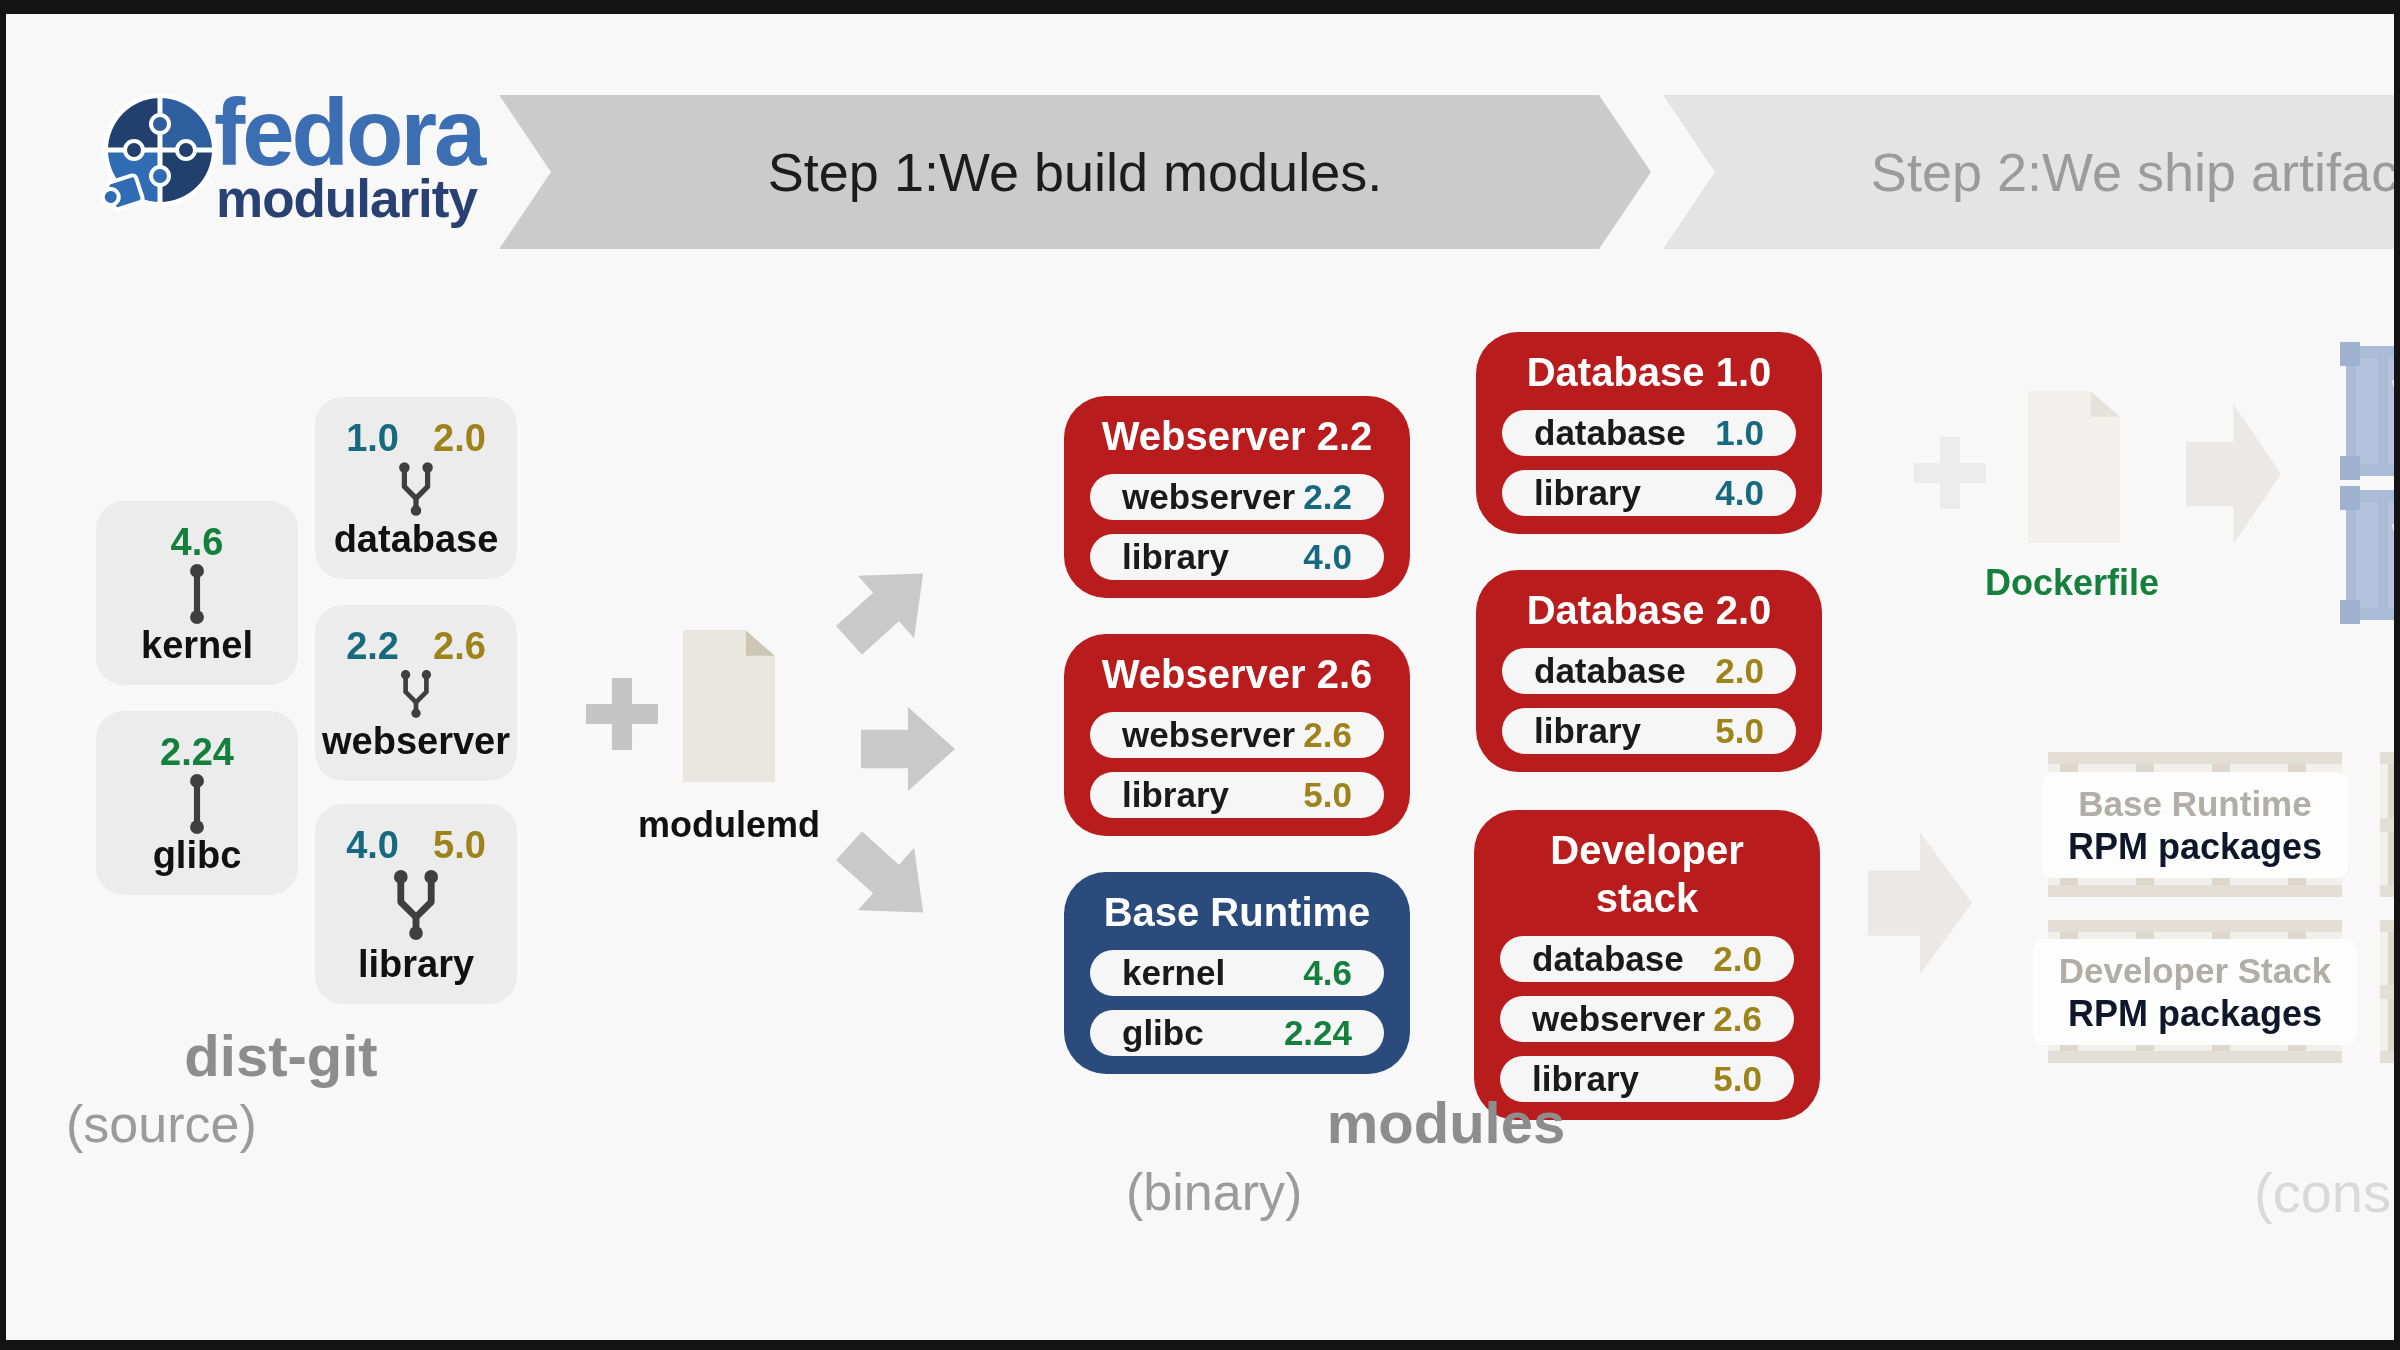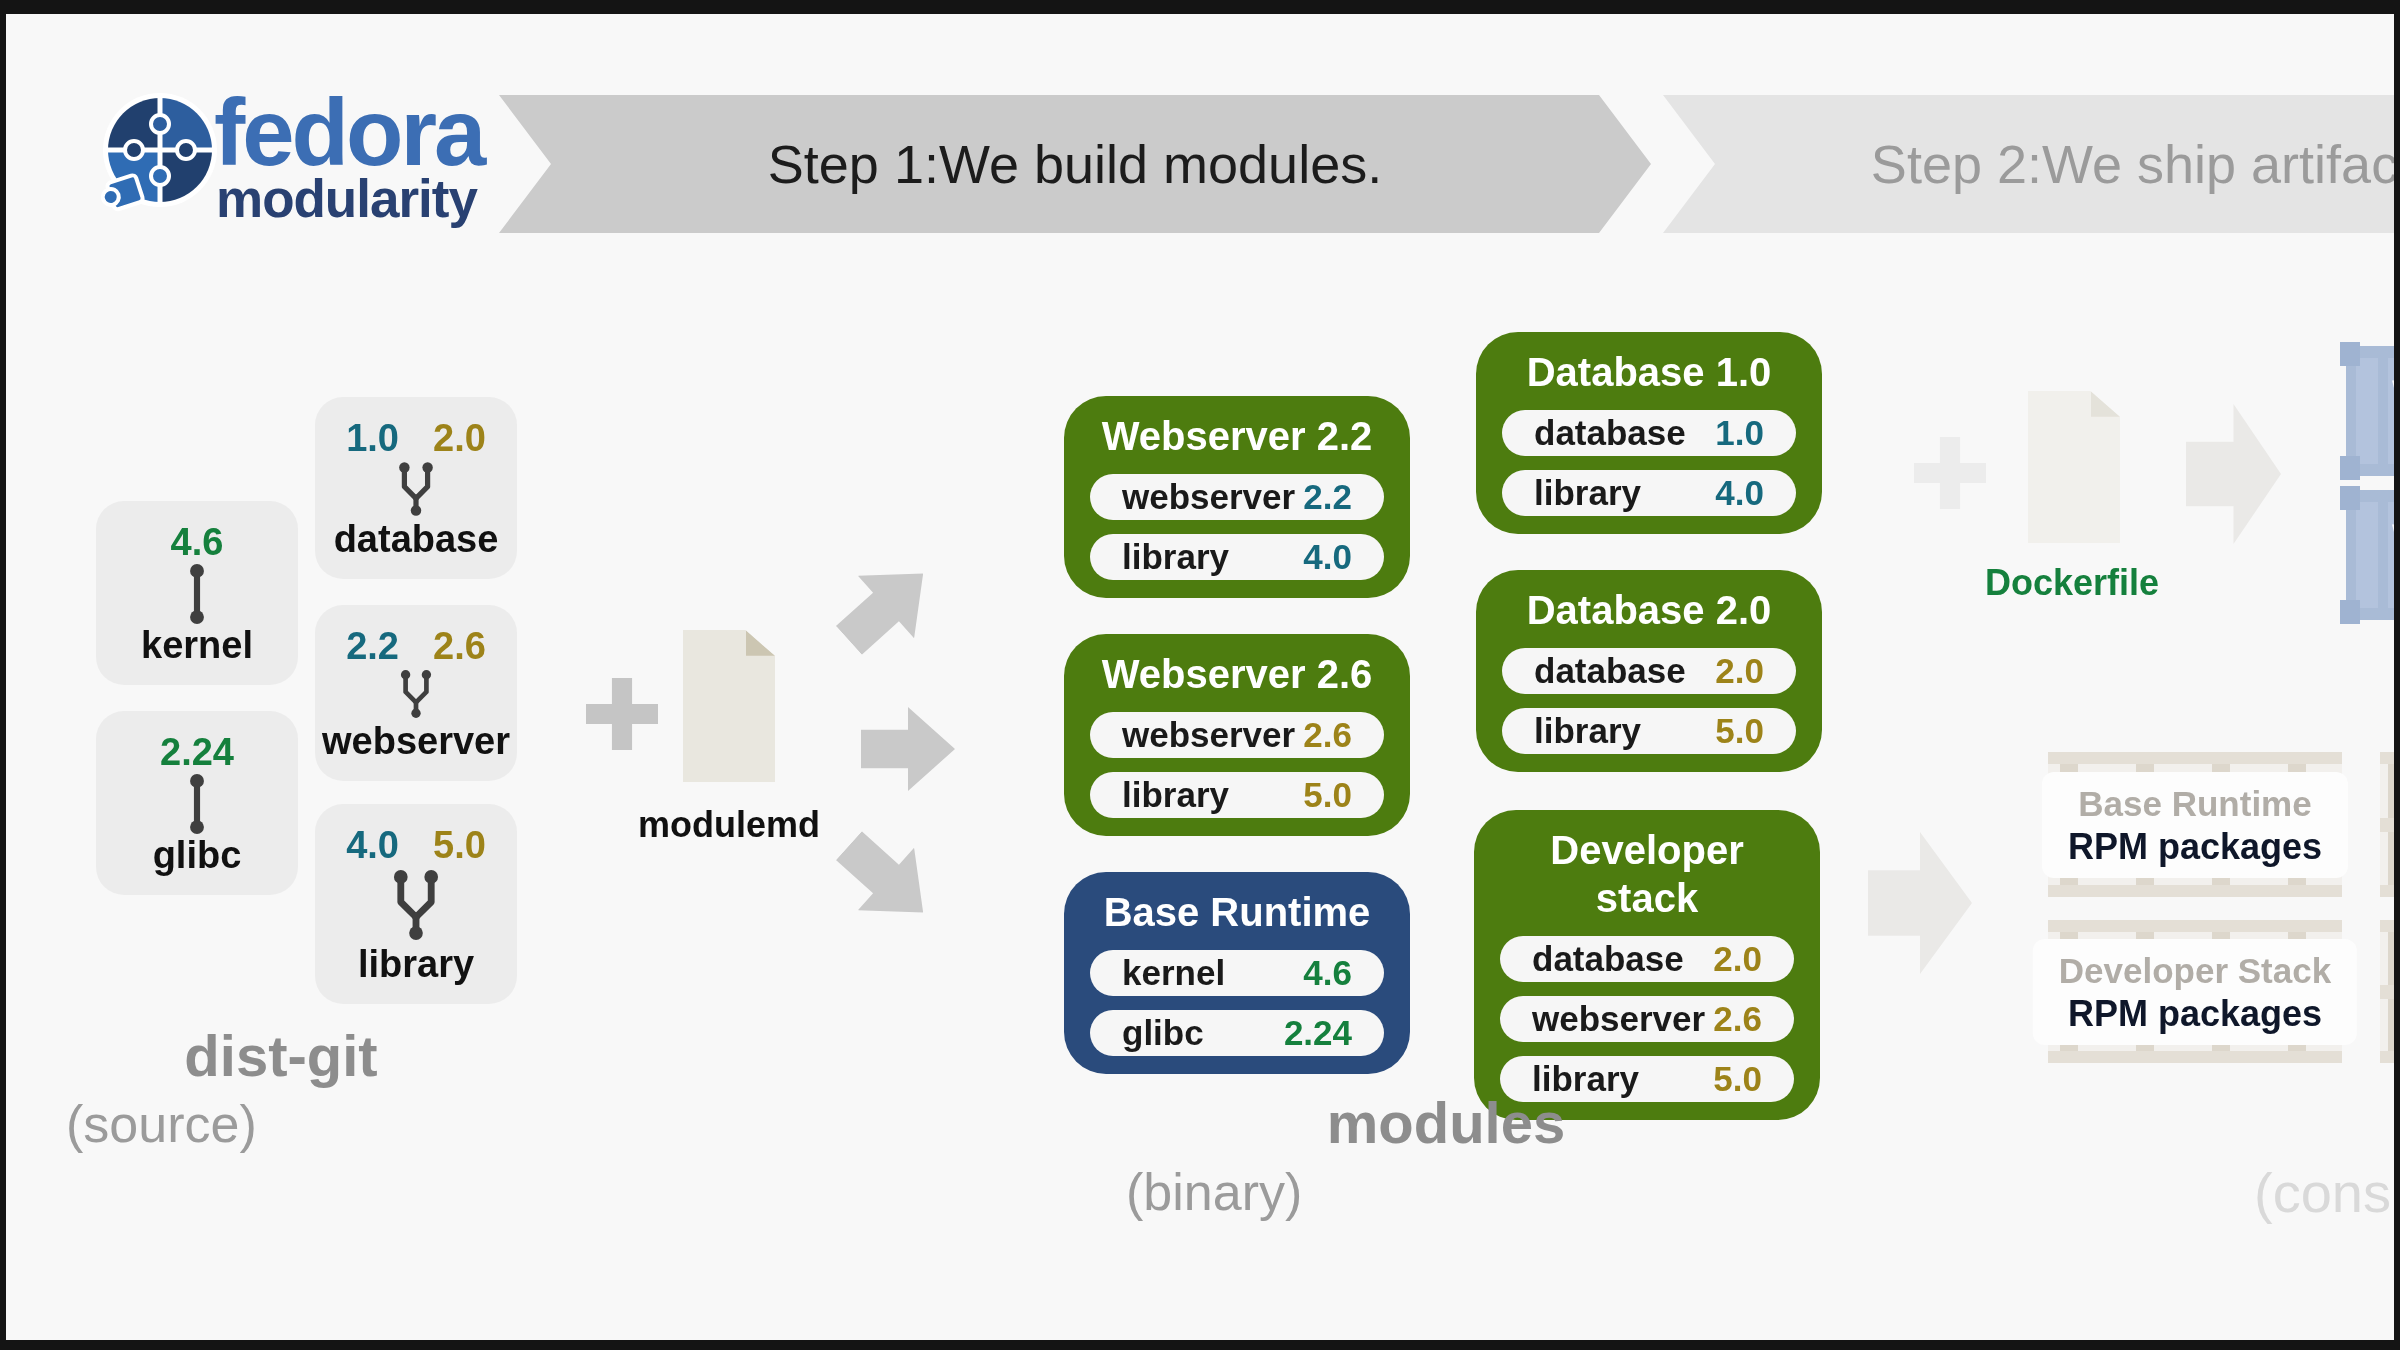--- a/index.html
+++ b/index.html
@@ -6,21 +6,21 @@
     font-family:"Liberation Sans",sans-serif;}
   .frame{position:absolute;inset:0;width:2400px;height:1350px;box-sizing:border-box;
     border:solid #141414;border-width:14px 6px 10px 6px;background:#f8f8f8;overflow:hidden;}
   .abs{position:absolute;}
 
   
   .brand-fedora{left:208px;top:72px;font-size:94px;font-weight:700;letter-spacing:-3px;line-height:94px;}
   .brand-modularity{left:210px;top:158px;font-size:53px;font-weight:700;letter-spacing:-1px;line-height:53px;}
 
   
-  .banner{top:81px;height:138px;display:flex;align-items:center;justify-content:center;
+  .banner{top:81px;height:154px;display:flex;align-items:center;justify-content:center;
     font-size:54px;clip-path:polygon(0 0,calc(100% - 52px) 0,100% 50%,calc(100% - 52px) 100%,0 100%,52px 50%);}
   .banner .pre{font-weight:400;}
   .banner .emp{font-weight:400;white-space:pre;}
   .banner-1{left:493px;width:1152px;background:#cbcbcb;color:#1c1c1c;}
   .banner-2{left:1657px;width:1000px;background:#e4e4e4;color:#9b9b9b;}
 
   
   .pkg{width:202px;border-radius:28px;background:#ececec;display:flex;flex-direction:column;
     align-items:center;justify-content:space-between;padding:20px 0 18px;box-sizing:border-box;}
   .pkg-name{font-size:38px;font-weight:700;color:#111;}
@@ -37,21 +37,21 @@
   .arr-mid{background:#c9c9c9;} .arr-faint{background:#eae9e7;}
   .doc{clip-path:polygon(0 0,68% 0,100% 17%,100% 100%,0 100%);}
   .doc .fold{position:absolute;right:0;top:0;width:32%;height:17%;
     clip-path:polygon(0 0,100% 100%,0 100%);}
   .doc-modulemd{background:#e9e7df;} .doc-modulemd .fold{background:#ccc6b2;}
   .doc-docker{background:#f1f0ec;} .doc-docker .fold{background:#e4e2da;}
   .caption{font-size:36px;font-weight:700;text-align:center;}
 
   
   .mcard{width:346px;border-radius:42px;box-sizing:border-box;padding:16px 26px 18px;}
-  .mcard.orange{background:#4d7c0f;} .mcard.navy{background:#2a4b7c;}
+  .mcard.orange{background:#b91c1c;} .mcard.navy{background:#2a4b7c;}
   .mcard-title{color:#fff;font-size:40px;font-weight:700;text-align:center;line-height:48px;margin-bottom:12px;}
   .mrow{height:46px;border-radius:24px;background:#f6f6f6;display:flex;align-items:center;
     justify-content:space-between;padding:0 32px;margin-top:14px;font-size:35px;font-weight:700;color:#1a1a1a;}
   .mrow:first-of-type{margin-top:0;}
 
   
   .containerbox{background:#b3c3dd;
     background-image:linear-gradient(#a9bbd6,#a9bbd6),linear-gradient(#a9bbd6,#a9bbd6),
       repeating-linear-gradient(90deg,#a9bbd6 0 10px,rgba(0,0,0,0) 10px 32px);
     background-size:100% 12px,100% 12px,100% 100%;

